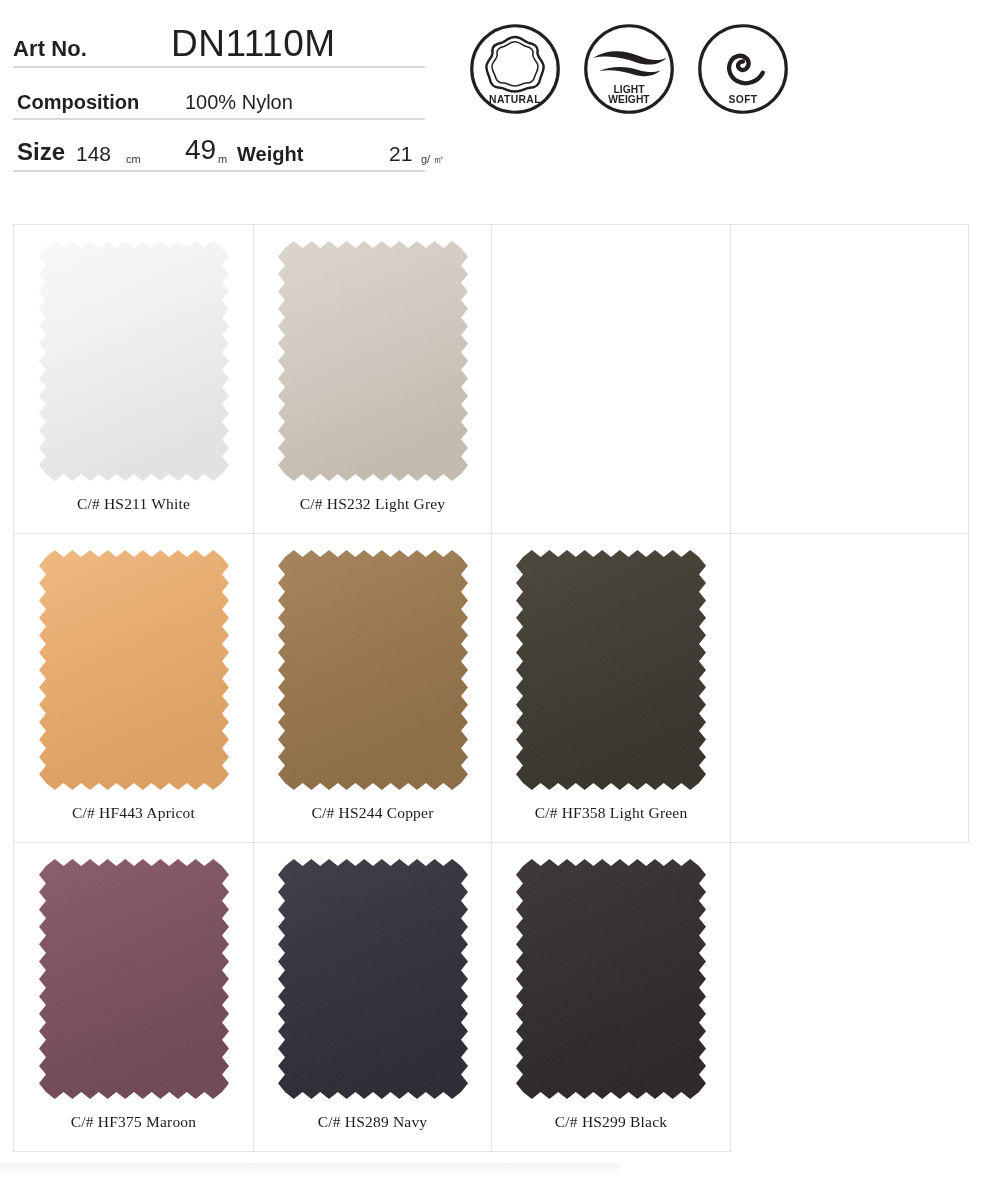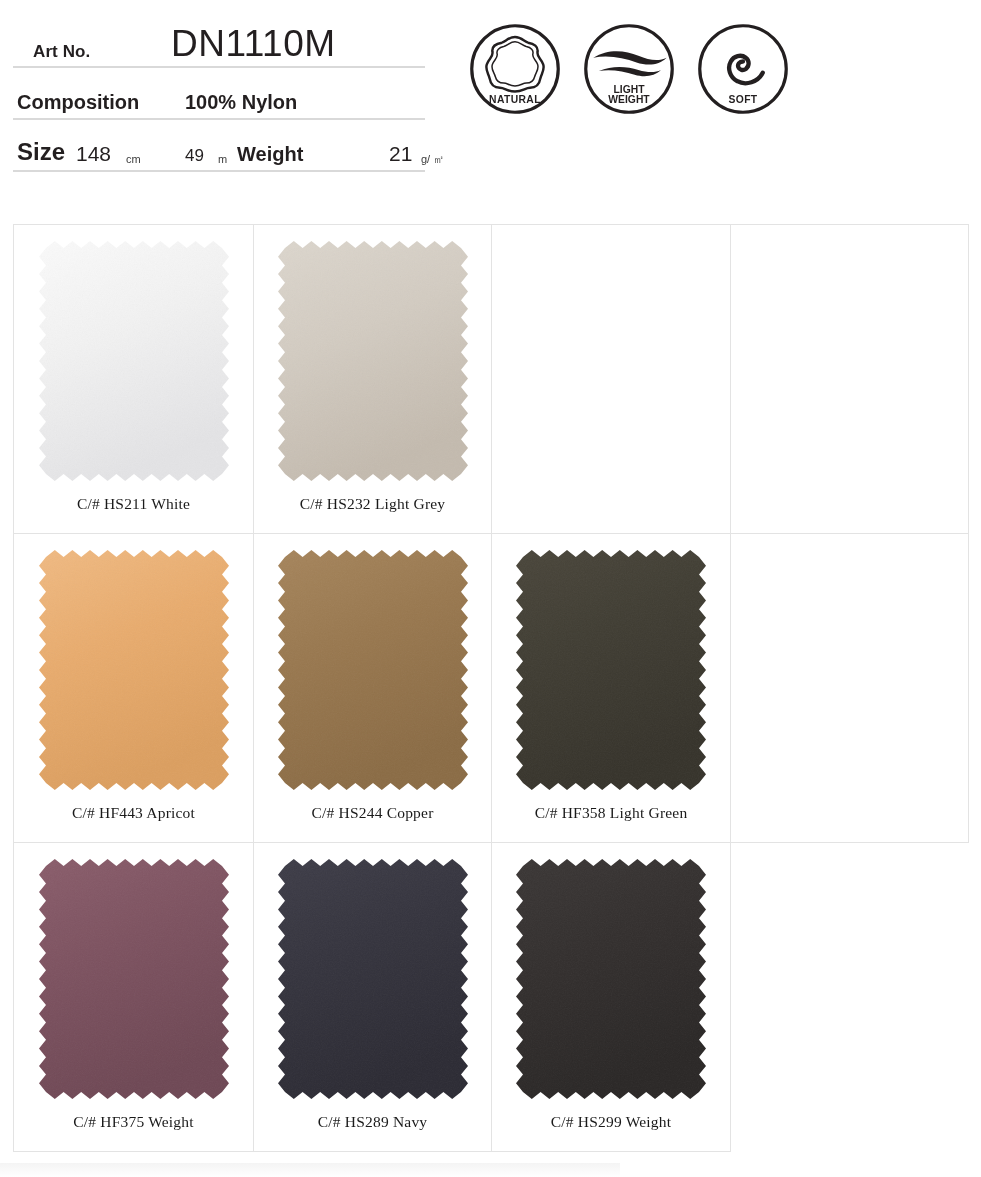--- a/index.html
+++ b/index.html
@@ -33,41 +33,41 @@
   .spec-row.row-comp { height: 50px; }
   .spec-row.row-size { height: 50px; }
 
   .cell {
     position: absolute;
     bottom: 6px;
     white-space: nowrap;
     line-height: 1;
   }
   .lbl-art {
-    left: 20px;
-    font-size: 17px;
+    left: 0;
+    font-size: 22px;
     font-weight: 600;
     letter-spacing: .1px;
   }
   .val-art {
     left: 158px;
     bottom: 4px;
     font-size: 37px;
     font-weight: 400;
     letter-spacing: .5px;
   }
   .lbl-comp {
     left: 4px;
     font-size: 20px;
     font-weight: 700;
   }
   .val-comp {
     left: 172px;
     font-size: 20px;
-    font-weight: 700;
+    font-weight: 400;
   }
   .lbl-size {
     left: 4px;
     font-size: 24px;
     font-weight: 700;
   }
   .val-width {
     left: 63px;
     font-size: 21px;
     font-weight: 400;
@@ -75,21 +75,21 @@
   .unit-cm {
     left: 113px;
     bottom: 5px;
     font-size: 11px;
     font-weight: 400;
     color: #3a3a3a;
     margin-top: 16px;
   }
   .val-length {
     left: 172px;
-    font-size: 17px;
+    font-size: 28px;
     font-weight: 400;
   }
   .unit-m {
     left: 205px;
     bottom: 5px;
     font-size: 11px;
     font-weight: 400;
     color: #3a3a3a;
   }
   .lbl-weight {
@@ -418,21 +418,21 @@
           </defs>
           <path d="M 7 7 L 15.80 0.00 L 24.60 7.00 L 33.40 0.00 L 42.20 7.00 L 51.00 0.00 L 59.80 7.00 L 68.60 0.00 L 77.40 7.00 L 86.20 0.00 L 95.00 7.00 L 103.80 0.00 L 112.60 7.00 L 121.40 0.00 L 130.20 7.00 L 139.00 0.00 L 147.80 7.00 L 156.60 0.00 L 165.40 7.00 L 174.20 0.00 L 183.00 7.00 L 190.00 15.69 L 183.00 24.38 L 190.00 33.08 L 183.00 41.77 L 190.00 50.46 L 183.00 59.15 L 190.00 67.85 L 183.00 76.54 L 190.00 85.23 L 183.00 93.92 L 190.00 102.62 L 183.00 111.31 L 190.00 120.00 L 183.00 128.69 L 190.00 137.38 L 183.00 146.08 L 190.00 154.77 L 183.00 163.46 L 190.00 172.15 L 183.00 180.85 L 190.00 189.54 L 183.00 198.23 L 190.00 206.92 L 183.00 215.62 L 190.00 224.31 L 183.00 233.00 L 174.20 240.00 L 165.40 233.00 L 156.60 240.00 L 147.80 233.00 L 139.00 240.00 L 130.20 233.00 L 121.40 240.00 L 112.60 233.00 L 103.80 240.00 L 95.00 233.00 L 86.20 240.00 L 77.40 233.00 L 68.60 240.00 L 59.80 233.00 L 51.00 240.00 L 42.20 233.00 L 33.40 240.00 L 24.60 233.00 L 15.80 240.00 L 7.00 233.00 L 0.00 224.31 L 7.00 215.62 L 0.00 206.92 L 7.00 198.23 L 0.00 189.54 L 7.00 180.85 L 0.00 172.15 L 7.00 163.46 L 0.00 154.77 L 7.00 146.08 L 0.00 137.38 L 7.00 128.69 L 0.00 120.00 L 7.00 111.31 L 0.00 102.62 L 7.00 93.92 L 0.00 85.23 L 7.00 76.54 L 0.00 67.85 L 7.00 59.15 L 0.00 50.46 L 7.00 41.77 L 0.00 33.08 L 7.00 24.38 L 0.00 15.69 L 7.00 7.00 Z" fill="url(#g8)"></path>
           <g clip-rule="nonzero">
             <clipPath id="c8">
               <path d="M 7 7 L 15.80 0.00 L 24.60 7.00 L 33.40 0.00 L 42.20 7.00 L 51.00 0.00 L 59.80 7.00 L 68.60 0.00 L 77.40 7.00 L 86.20 0.00 L 95.00 7.00 L 103.80 0.00 L 112.60 7.00 L 121.40 0.00 L 130.20 7.00 L 139.00 0.00 L 147.80 7.00 L 156.60 0.00 L 165.40 7.00 L 174.20 0.00 L 183.00 7.00 L 190.00 15.69 L 183.00 24.38 L 190.00 33.08 L 183.00 41.77 L 190.00 50.46 L 183.00 59.15 L 190.00 67.85 L 183.00 76.54 L 190.00 85.23 L 183.00 93.92 L 190.00 102.62 L 183.00 111.31 L 190.00 120.00 L 183.00 128.69 L 190.00 137.38 L 183.00 146.08 L 190.00 154.77 L 183.00 163.46 L 190.00 172.15 L 183.00 180.85 L 190.00 189.54 L 183.00 198.23 L 190.00 206.92 L 183.00 215.62 L 190.00 224.31 L 183.00 233.00 L 174.20 240.00 L 165.40 233.00 L 156.60 240.00 L 147.80 233.00 L 139.00 240.00 L 130.20 233.00 L 121.40 240.00 L 112.60 233.00 L 103.80 240.00 L 95.00 233.00 L 86.20 240.00 L 77.40 233.00 L 68.60 240.00 L 59.80 233.00 L 51.00 240.00 L 42.20 233.00 L 33.40 240.00 L 24.60 233.00 L 15.80 240.00 L 7.00 233.00 L 0.00 224.31 L 7.00 215.62 L 0.00 206.92 L 7.00 198.23 L 0.00 189.54 L 7.00 180.85 L 0.00 172.15 L 7.00 163.46 L 0.00 154.77 L 7.00 146.08 L 0.00 137.38 L 7.00 128.69 L 0.00 120.00 L 7.00 111.31 L 0.00 102.62 L 7.00 93.92 L 0.00 85.23 L 7.00 76.54 L 0.00 67.85 L 7.00 59.15 L 0.00 50.46 L 7.00 41.77 L 0.00 33.08 L 7.00 24.38 L 0.00 15.69 L 7.00 7.00 Z"></path>
             </clipPath>
             <rect x="0" y="0" width="190" height="240" clip-path="url(#c8)" fill="#808080" filter="url(#f8)" opacity="0.5"></rect>
           </g>
         </svg>
       </div>
-      <div class="swatch-label">C/# HF375 Weight</div>
+      <div class="swatch-label">C/# HF375 Maroon</div>
     </div>
     <div class="cellbox">
       <div class="swatch">
         <svg viewBox="0 0 190 240">
           <defs>
             <linearGradient id="g9" x1="0" y1="0" x2="0.35" y2="1">
               <stop offset="0%" stop-color="#3E3D48"></stop>
               <stop offset="45%" stop-color="#35343E"></stop>
               <stop offset="100%" stop-color="#2C2B34"></stop>
             </linearGradient>
@@ -476,17 +476,17 @@
           </defs>
           <path d="M 7 7 L 15.80 0.00 L 24.60 7.00 L 33.40 0.00 L 42.20 7.00 L 51.00 0.00 L 59.80 7.00 L 68.60 0.00 L 77.40 7.00 L 86.20 0.00 L 95.00 7.00 L 103.80 0.00 L 112.60 7.00 L 121.40 0.00 L 130.20 7.00 L 139.00 0.00 L 147.80 7.00 L 156.60 0.00 L 165.40 7.00 L 174.20 0.00 L 183.00 7.00 L 190.00 15.69 L 183.00 24.38 L 190.00 33.08 L 183.00 41.77 L 190.00 50.46 L 183.00 59.15 L 190.00 67.85 L 183.00 76.54 L 190.00 85.23 L 183.00 93.92 L 190.00 102.62 L 183.00 111.31 L 190.00 120.00 L 183.00 128.69 L 190.00 137.38 L 183.00 146.08 L 190.00 154.77 L 183.00 163.46 L 190.00 172.15 L 183.00 180.85 L 190.00 189.54 L 183.00 198.23 L 190.00 206.92 L 183.00 215.62 L 190.00 224.31 L 183.00 233.00 L 174.20 240.00 L 165.40 233.00 L 156.60 240.00 L 147.80 233.00 L 139.00 240.00 L 130.20 233.00 L 121.40 240.00 L 112.60 233.00 L 103.80 240.00 L 95.00 233.00 L 86.20 240.00 L 77.40 233.00 L 68.60 240.00 L 59.80 233.00 L 51.00 240.00 L 42.20 233.00 L 33.40 240.00 L 24.60 233.00 L 15.80 240.00 L 7.00 233.00 L 0.00 224.31 L 7.00 215.62 L 0.00 206.92 L 7.00 198.23 L 0.00 189.54 L 7.00 180.85 L 0.00 172.15 L 7.00 163.46 L 0.00 154.77 L 7.00 146.08 L 0.00 137.38 L 7.00 128.69 L 0.00 120.00 L 7.00 111.31 L 0.00 102.62 L 7.00 93.92 L 0.00 85.23 L 7.00 76.54 L 0.00 67.85 L 7.00 59.15 L 0.00 50.46 L 7.00 41.77 L 0.00 33.08 L 7.00 24.38 L 0.00 15.69 L 7.00 7.00 Z" fill="url(#g10)"></path>
           <g clip-rule="nonzero">
             <clipPath id="c10">
               <path d="M 7 7 L 15.80 0.00 L 24.60 7.00 L 33.40 0.00 L 42.20 7.00 L 51.00 0.00 L 59.80 7.00 L 68.60 0.00 L 77.40 7.00 L 86.20 0.00 L 95.00 7.00 L 103.80 0.00 L 112.60 7.00 L 121.40 0.00 L 130.20 7.00 L 139.00 0.00 L 147.80 7.00 L 156.60 0.00 L 165.40 7.00 L 174.20 0.00 L 183.00 7.00 L 190.00 15.69 L 183.00 24.38 L 190.00 33.08 L 183.00 41.77 L 190.00 50.46 L 183.00 59.15 L 190.00 67.85 L 183.00 76.54 L 190.00 85.23 L 183.00 93.92 L 190.00 102.62 L 183.00 111.31 L 190.00 120.00 L 183.00 128.69 L 190.00 137.38 L 183.00 146.08 L 190.00 154.77 L 183.00 163.46 L 190.00 172.15 L 183.00 180.85 L 190.00 189.54 L 183.00 198.23 L 190.00 206.92 L 183.00 215.62 L 190.00 224.31 L 183.00 233.00 L 174.20 240.00 L 165.40 233.00 L 156.60 240.00 L 147.80 233.00 L 139.00 240.00 L 130.20 233.00 L 121.40 240.00 L 112.60 233.00 L 103.80 240.00 L 95.00 233.00 L 86.20 240.00 L 77.40 233.00 L 68.60 240.00 L 59.80 233.00 L 51.00 240.00 L 42.20 233.00 L 33.40 240.00 L 24.60 233.00 L 15.80 240.00 L 7.00 233.00 L 0.00 224.31 L 7.00 215.62 L 0.00 206.92 L 7.00 198.23 L 0.00 189.54 L 7.00 180.85 L 0.00 172.15 L 7.00 163.46 L 0.00 154.77 L 7.00 146.08 L 0.00 137.38 L 7.00 128.69 L 0.00 120.00 L 7.00 111.31 L 0.00 102.62 L 7.00 93.92 L 0.00 85.23 L 7.00 76.54 L 0.00 67.85 L 7.00 59.15 L 0.00 50.46 L 7.00 41.77 L 0.00 33.08 L 7.00 24.38 L 0.00 15.69 L 7.00 7.00 Z"></path>
             </clipPath>
             <rect x="0" y="0" width="190" height="240" clip-path="url(#c10)" fill="#808080" filter="url(#f10)" opacity="0.5"></rect>
           </g>
         </svg>
       </div>
-      <div class="swatch-label">C/# HS299 Weight</div>
+      <div class="swatch-label">C/# HS299 Black</div>
     </div>
   </div>
 
 <div class="page-foot"></div>
 
 </body></html>

